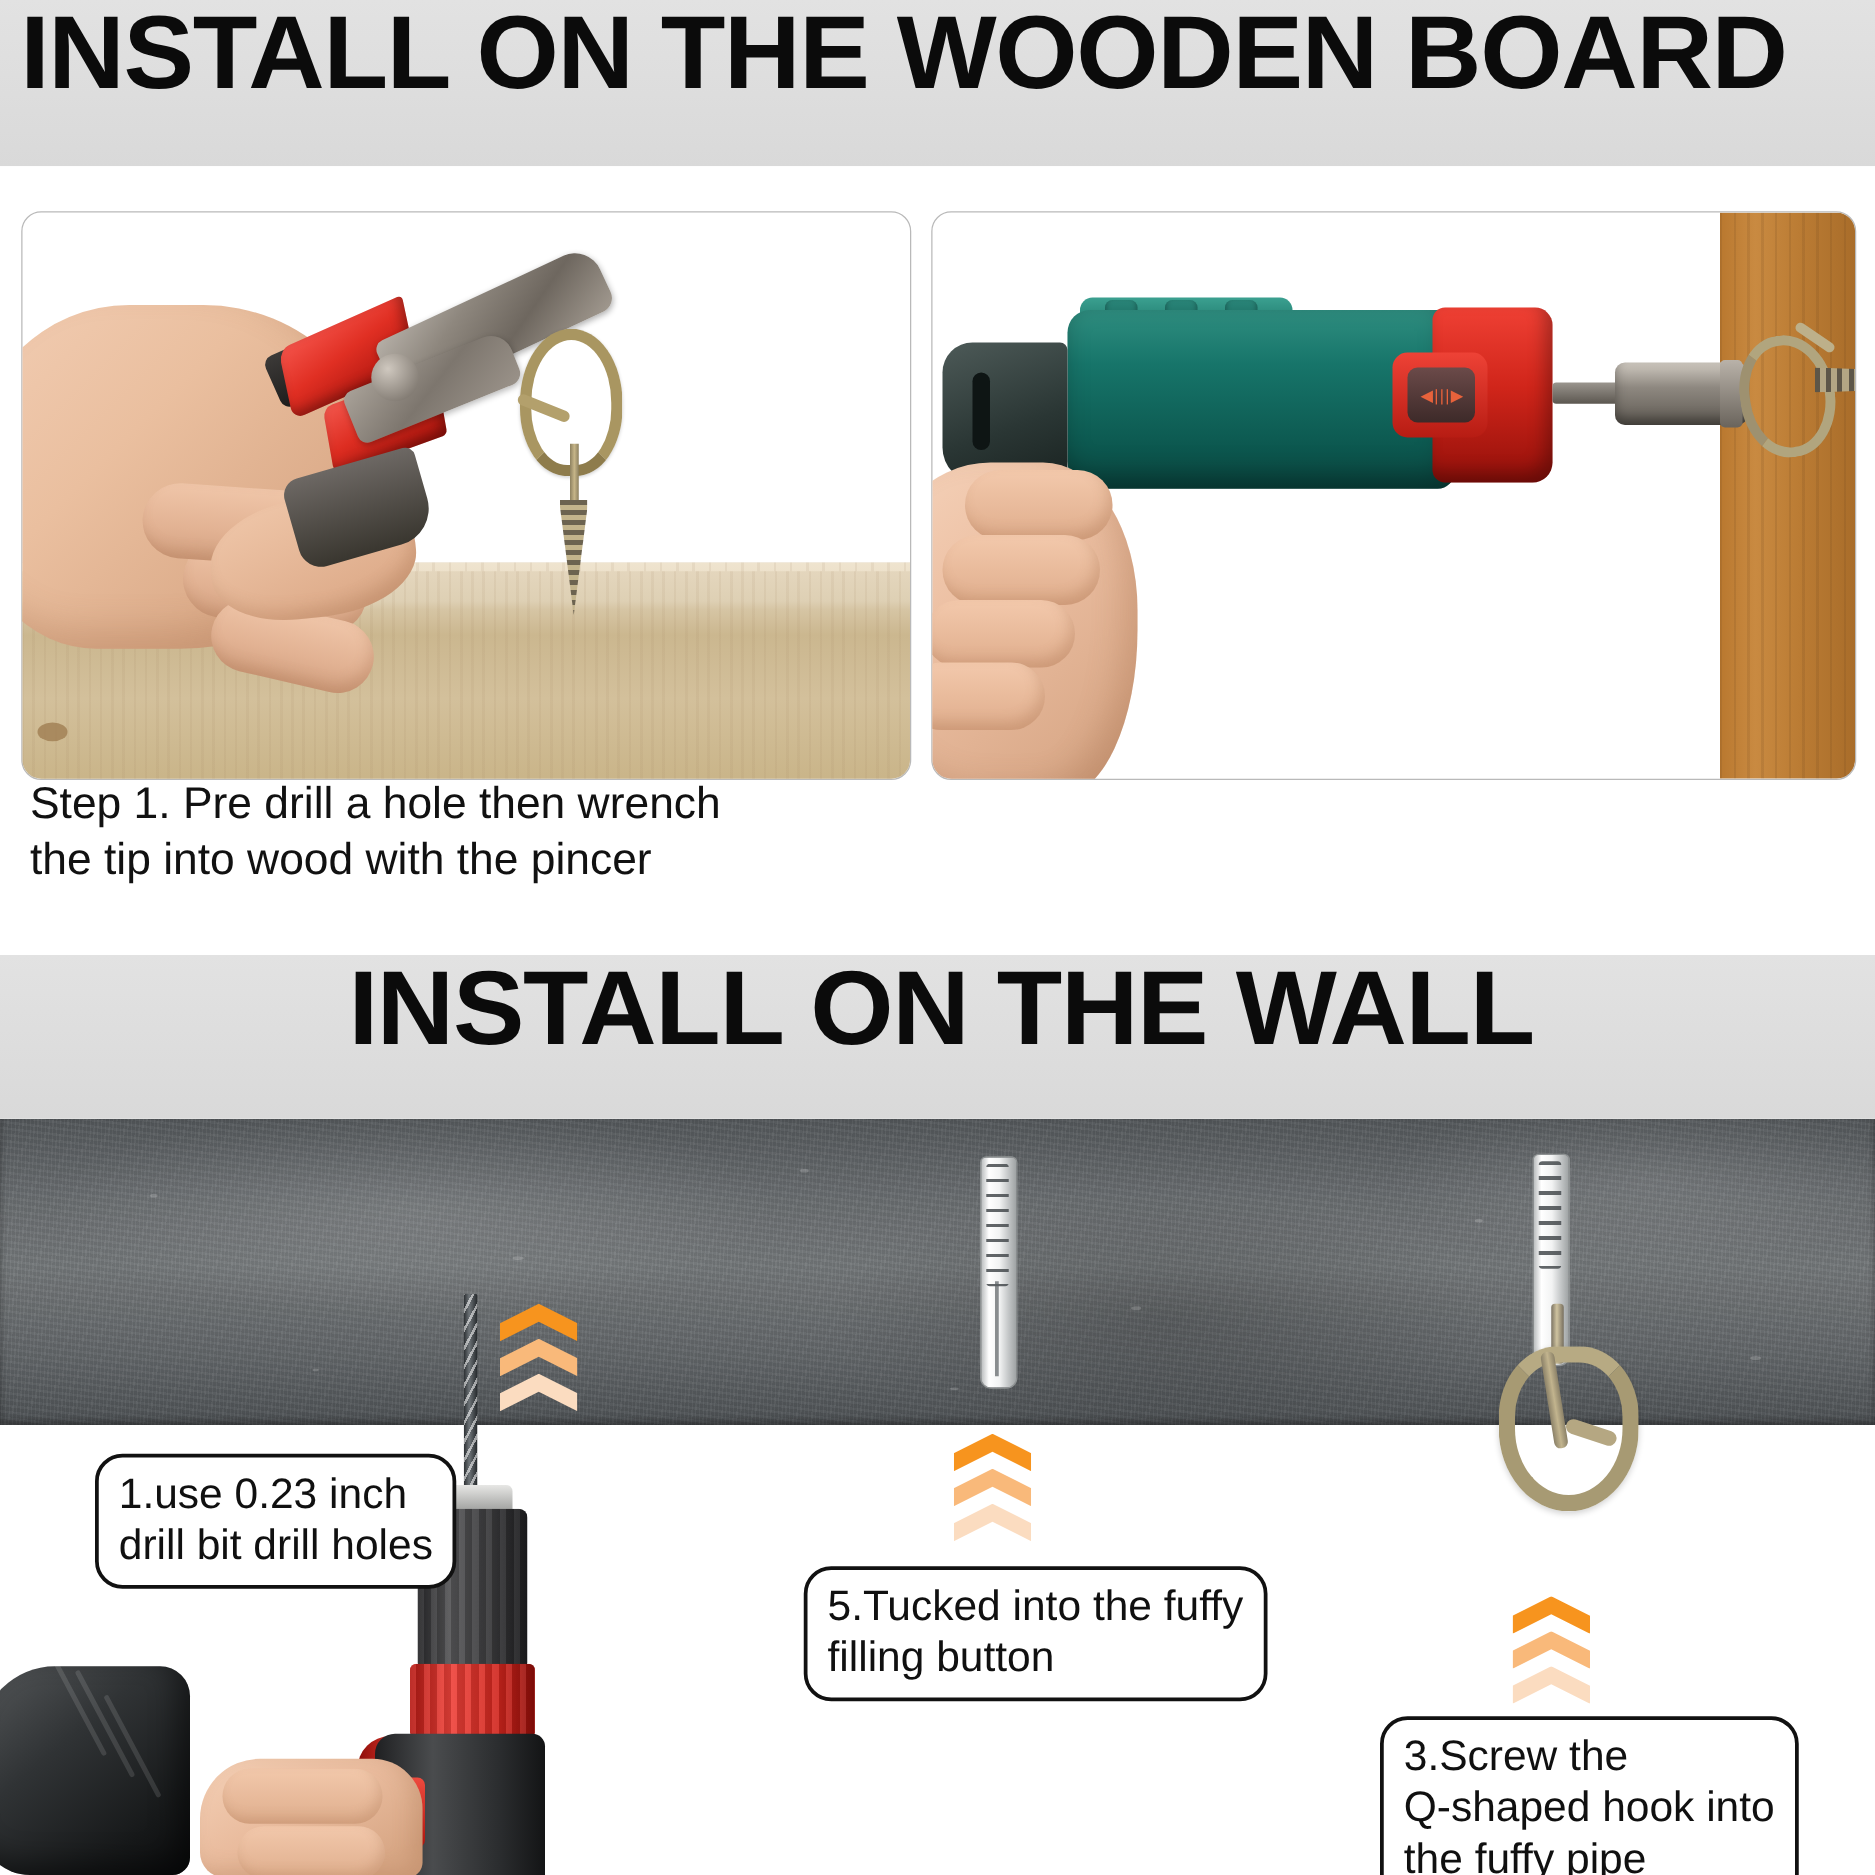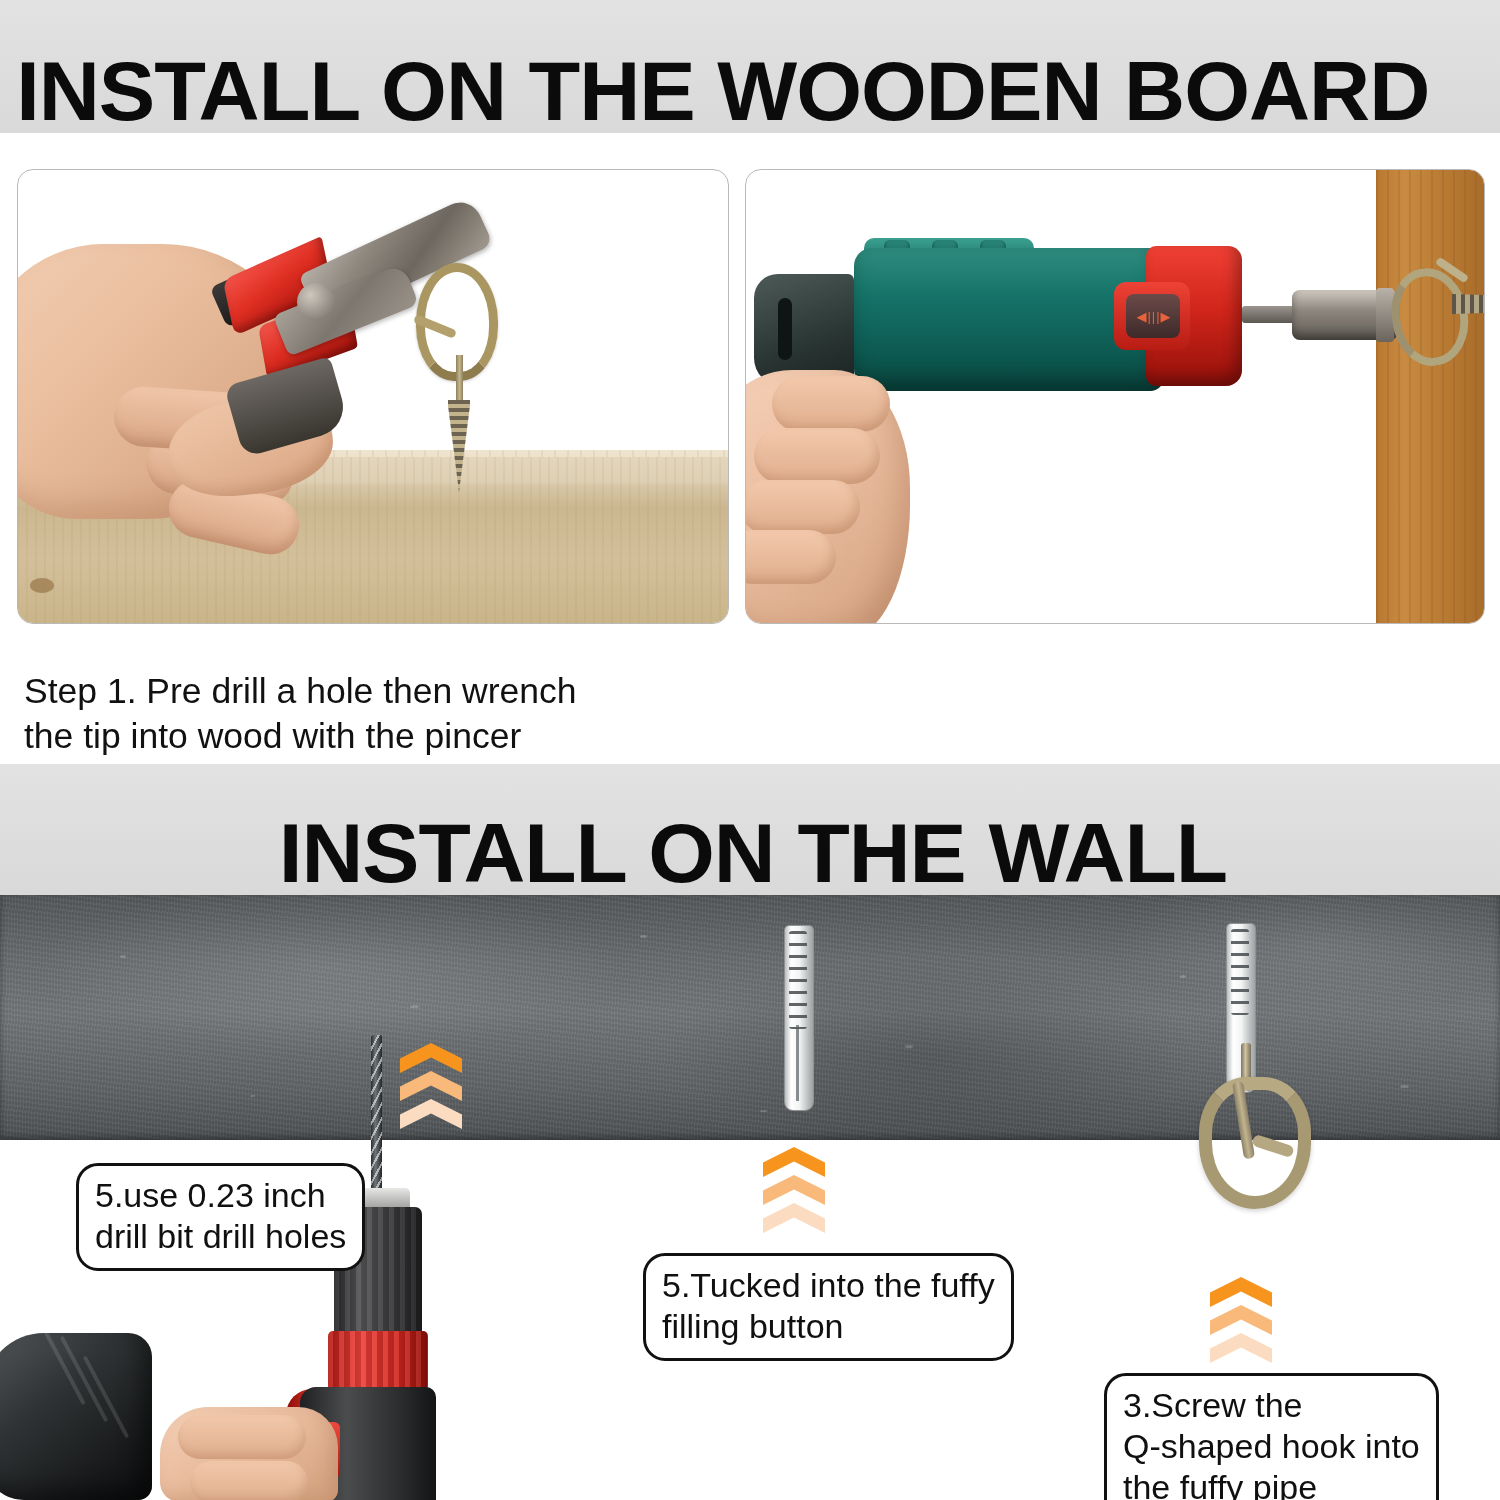--- a/index.html
+++ b/index.html
@@ -15,21 +15,21 @@
     position: relative;
   }
 
   
   .banner {
     position: absolute;
     left: 0;
     width: 1500px;
     background: linear-gradient(180deg,#e2e2e2 0%, #dedede 45%, #d9d9d9 100%);
     display: flex;
-    align-items: flex-end;
+    align-items: flex-start;
     overflow: hidden;
   }
   #banner-wood { top: 0; height: 133px; justify-content: flex-start; }
   #banner-wall { top: 764px; height: 131px; justify-content: center; }
   .banner-text {
     font-weight: bold;
     color: #0b0b0b;
     font-size: 84px;
     line-height: 1;
     letter-spacing: -1px;
@@ -60,21 +60,21 @@
   #photo-card-2 { left: 745px; width: 738px; }
 
   .caption {
     position: absolute;
     font-size: 35.5px;
     line-height: 1.26;
     color: #111;
     font-family: "Liberation Sans", sans-serif;
     white-space: pre-line;
   }
-  #caption-1 { left: 24px; top: 536px; width: 700px; }
+  #caption-1 { left: 24px; top: 487px; width: 700px; }
   #caption-2 { left: 722px; top: 512px; width: 770px; }
 
   
   .p1-board {
     position: absolute;
     left: -10px; bottom: -4px;
     width: 740px; height: 170px;
     background:
       repeating-linear-gradient(90deg,
         rgba(160,130,95,0.10) 0px, rgba(160,130,95,0.10) 2px,
@@ -651,19 +651,19 @@
     <div class="chev" style="top:56px; background:#FBDCC0;"></div>
   </div>
 
   <div class="chev-group" style="left:1210px; top:382px;">
     <div class="chev" style="top:0px;  background:#F7941E;"></div>
     <div class="chev" style="top:28px; background:#F9B97A;"></div>
     <div class="chev" style="top:56px; background:#FBDCC0;"></div>
   </div>
 </div>
 
-<div class="callout" id="callout-1">5.use 0.23 inch
+<div class="callout" id="callout-1">1.use 0.23 inch
 drill bit drill holes</div>
 <div class="callout" id="callout-2">5.Tucked into the fuffy
 filling button</div>
 <div class="callout" id="callout-3">3.Screw the
 Q-shaped hook into
 the fuffy pipe</div>
 
 </body></html>

